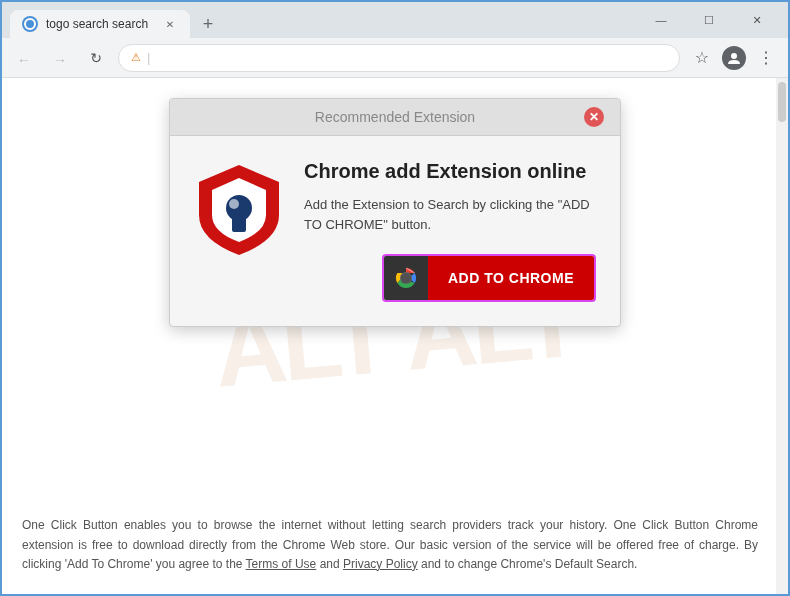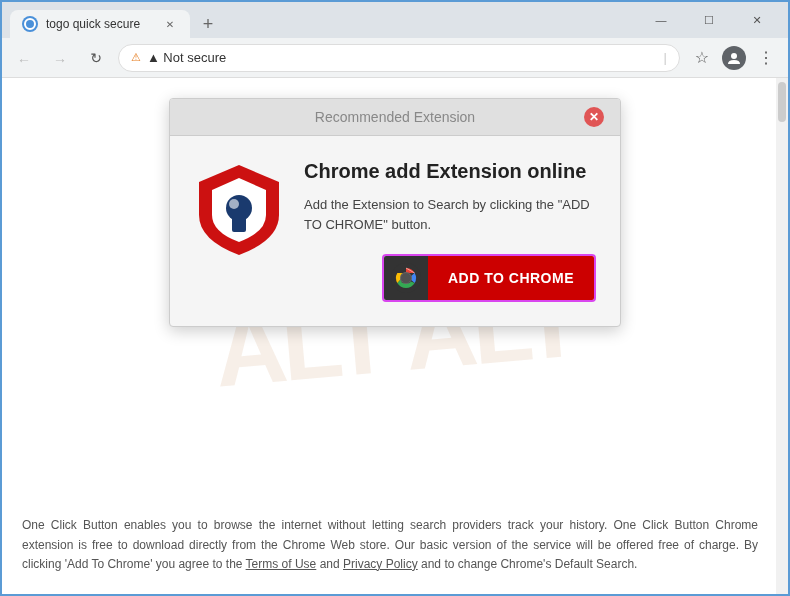--- a/index.html
+++ b/index.html
@@ -396,39 +396,38 @@
   </style>
 </head>
 <body>
 
 <div class="browser-frame">
 
   <div class="title-bar">
     <div class="tab-area">
       <div class="tab-active">
         <div class="tab-favicon"></div>
-        <span class="tab-title">togo quick secure</span>
+        <span class="tab-title">togo search search</span>
         <div class="tab-close">✕</div>
       </div>
       <div class="new-tab-btn">+</div>
     </div>
     <div class="window-controls">
       <div class="win-btn">—</div>
       <div class="win-btn">☐</div>
       <div class="win-btn close">✕</div>
     </div>
   </div>
 
   <div class="address-bar">
     <div class="nav-btn disabled">←</div>
     <div class="nav-btn disabled">→</div>
     <div class="nav-btn">↻</div>
     <div class="omnibox">
       <span class="security-icon">⚠</span>
-      <span class="url-text">▲ Not secure</span>
       <span class="url-divider">|</span>
     </div>
     <div class="toolbar-icons">
       <div class="toolbar-icon">☆</div>
       <div class="toolbar-icon">
         <div class="profile-icon">
           <svg width="14" height="14" viewBox="0 0 14 14">
             <circle cx="7" cy="5" r="3" fill="white"></circle>
             <path d="M1 13 Q1 9 7 9 Q13 9 13 13" fill="white"></path>
           </svg>

